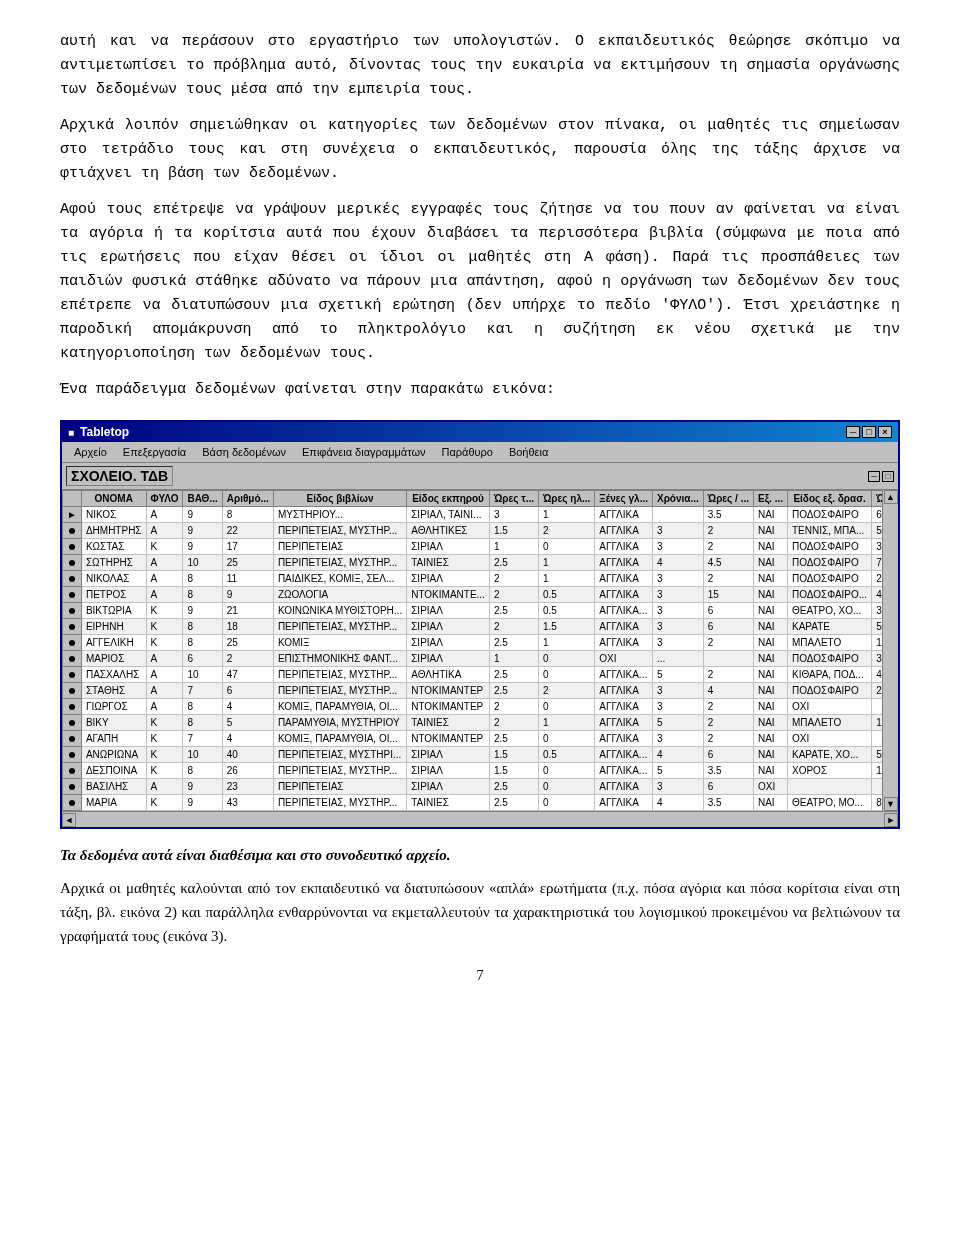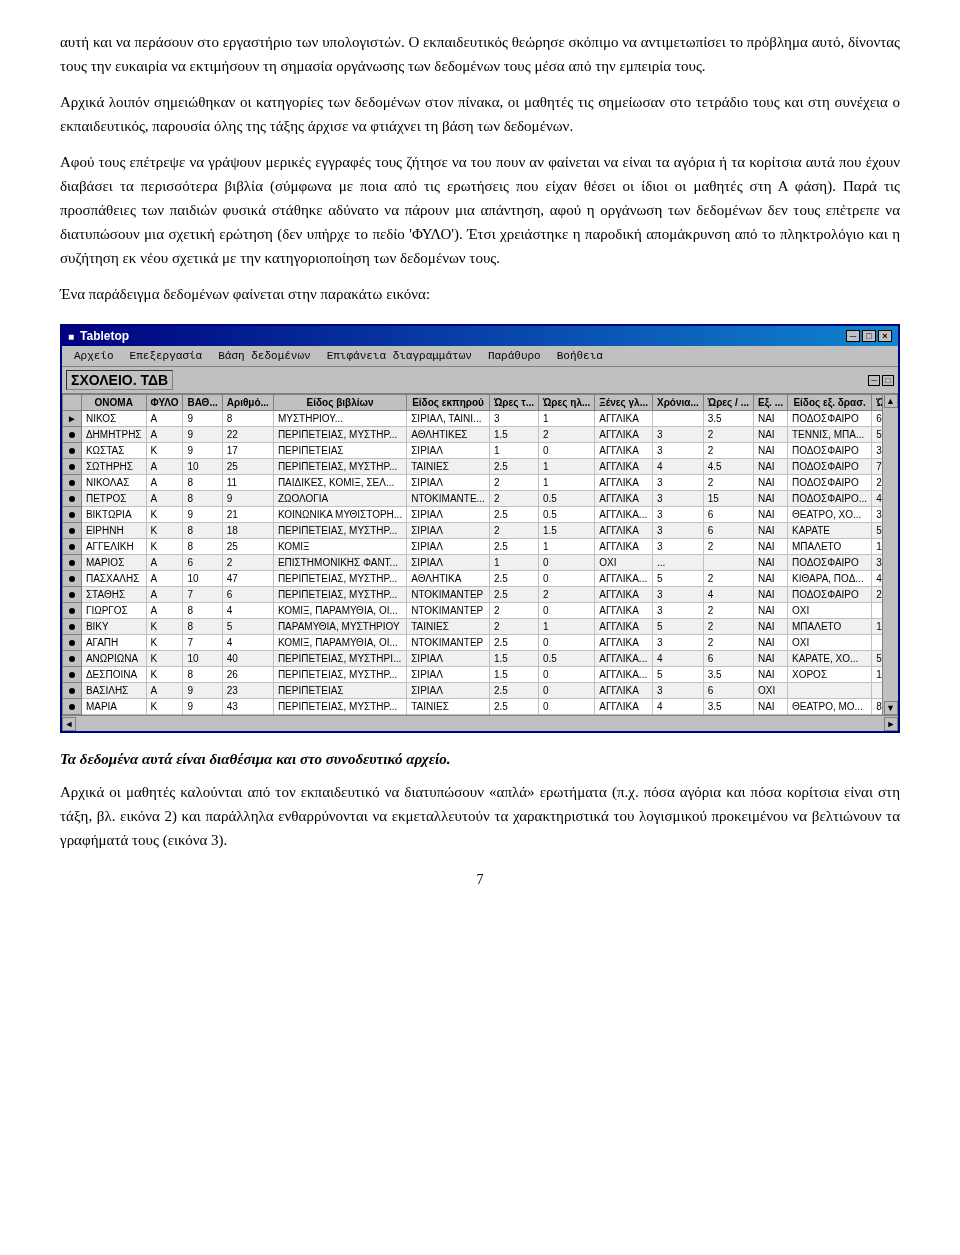--- a/index.html
+++ b/index.html
@@ -9,20 +9,21 @@
       background: #fff;
       color: #000;
       width: 960px;
       min-height: 1255px;
       padding: 30px 60px 30px 60px;
     }
     .main-text p {
       text-align: justify;
       line-height: 1.6;
       margin-bottom: 12px;
+      font-family: Liberation Mono, monospace;
     }
     
     .tabletop-window {
       border: 2px solid #000080;
       margin: 18px 0 18px 0;
       background: #c0c0c0;
       font-family: Arial, sans-serif;
       font-size: 11px;
     }
     .window-titlebar {
@@ -61,21 +62,20 @@
       background: #c0c0c0;
       display: flex;
       gap: 0;
       padding: 2px 4px;
       border-bottom: 1px solid #808080;
       font-size: 11px;
     }
     .menu-item {
       padding: 2px 8px;
       cursor: pointer;
-      font-family: Liberation Mono, monospace;
     }
     .window-toolbar {
       background: #c0c0c0;
       padding: 3px 4px;
       border-bottom: 1px solid #808080;
       display: flex;
       align-items: center;
       gap: 2px;
     }
     .toolbar-label {

